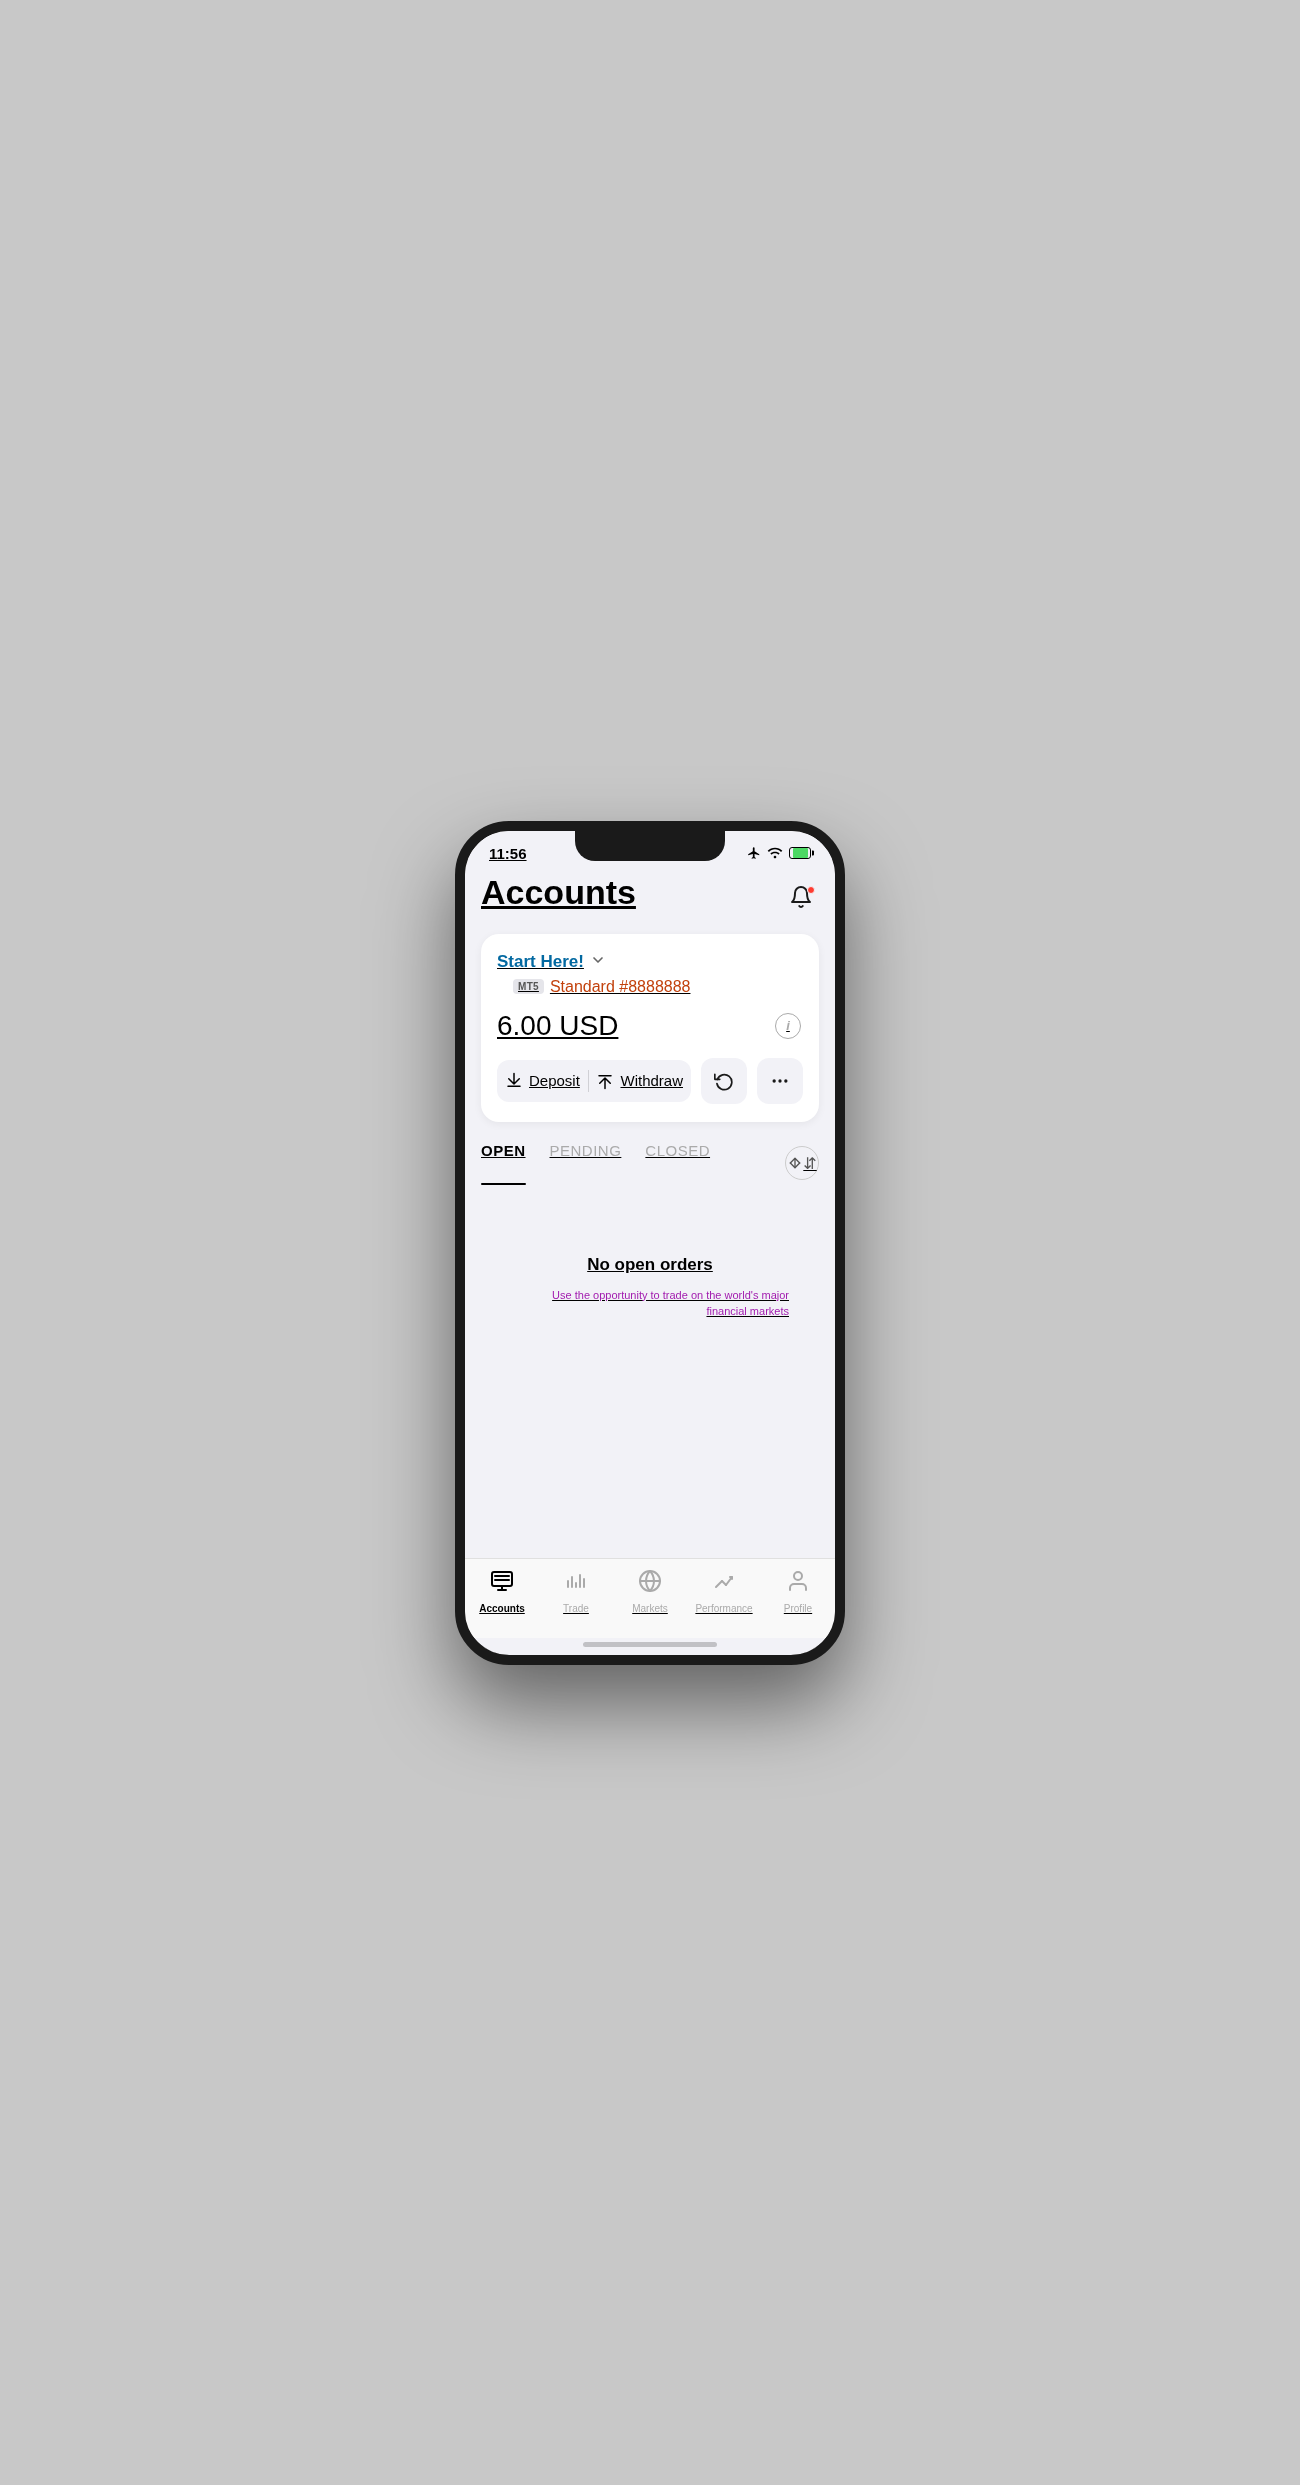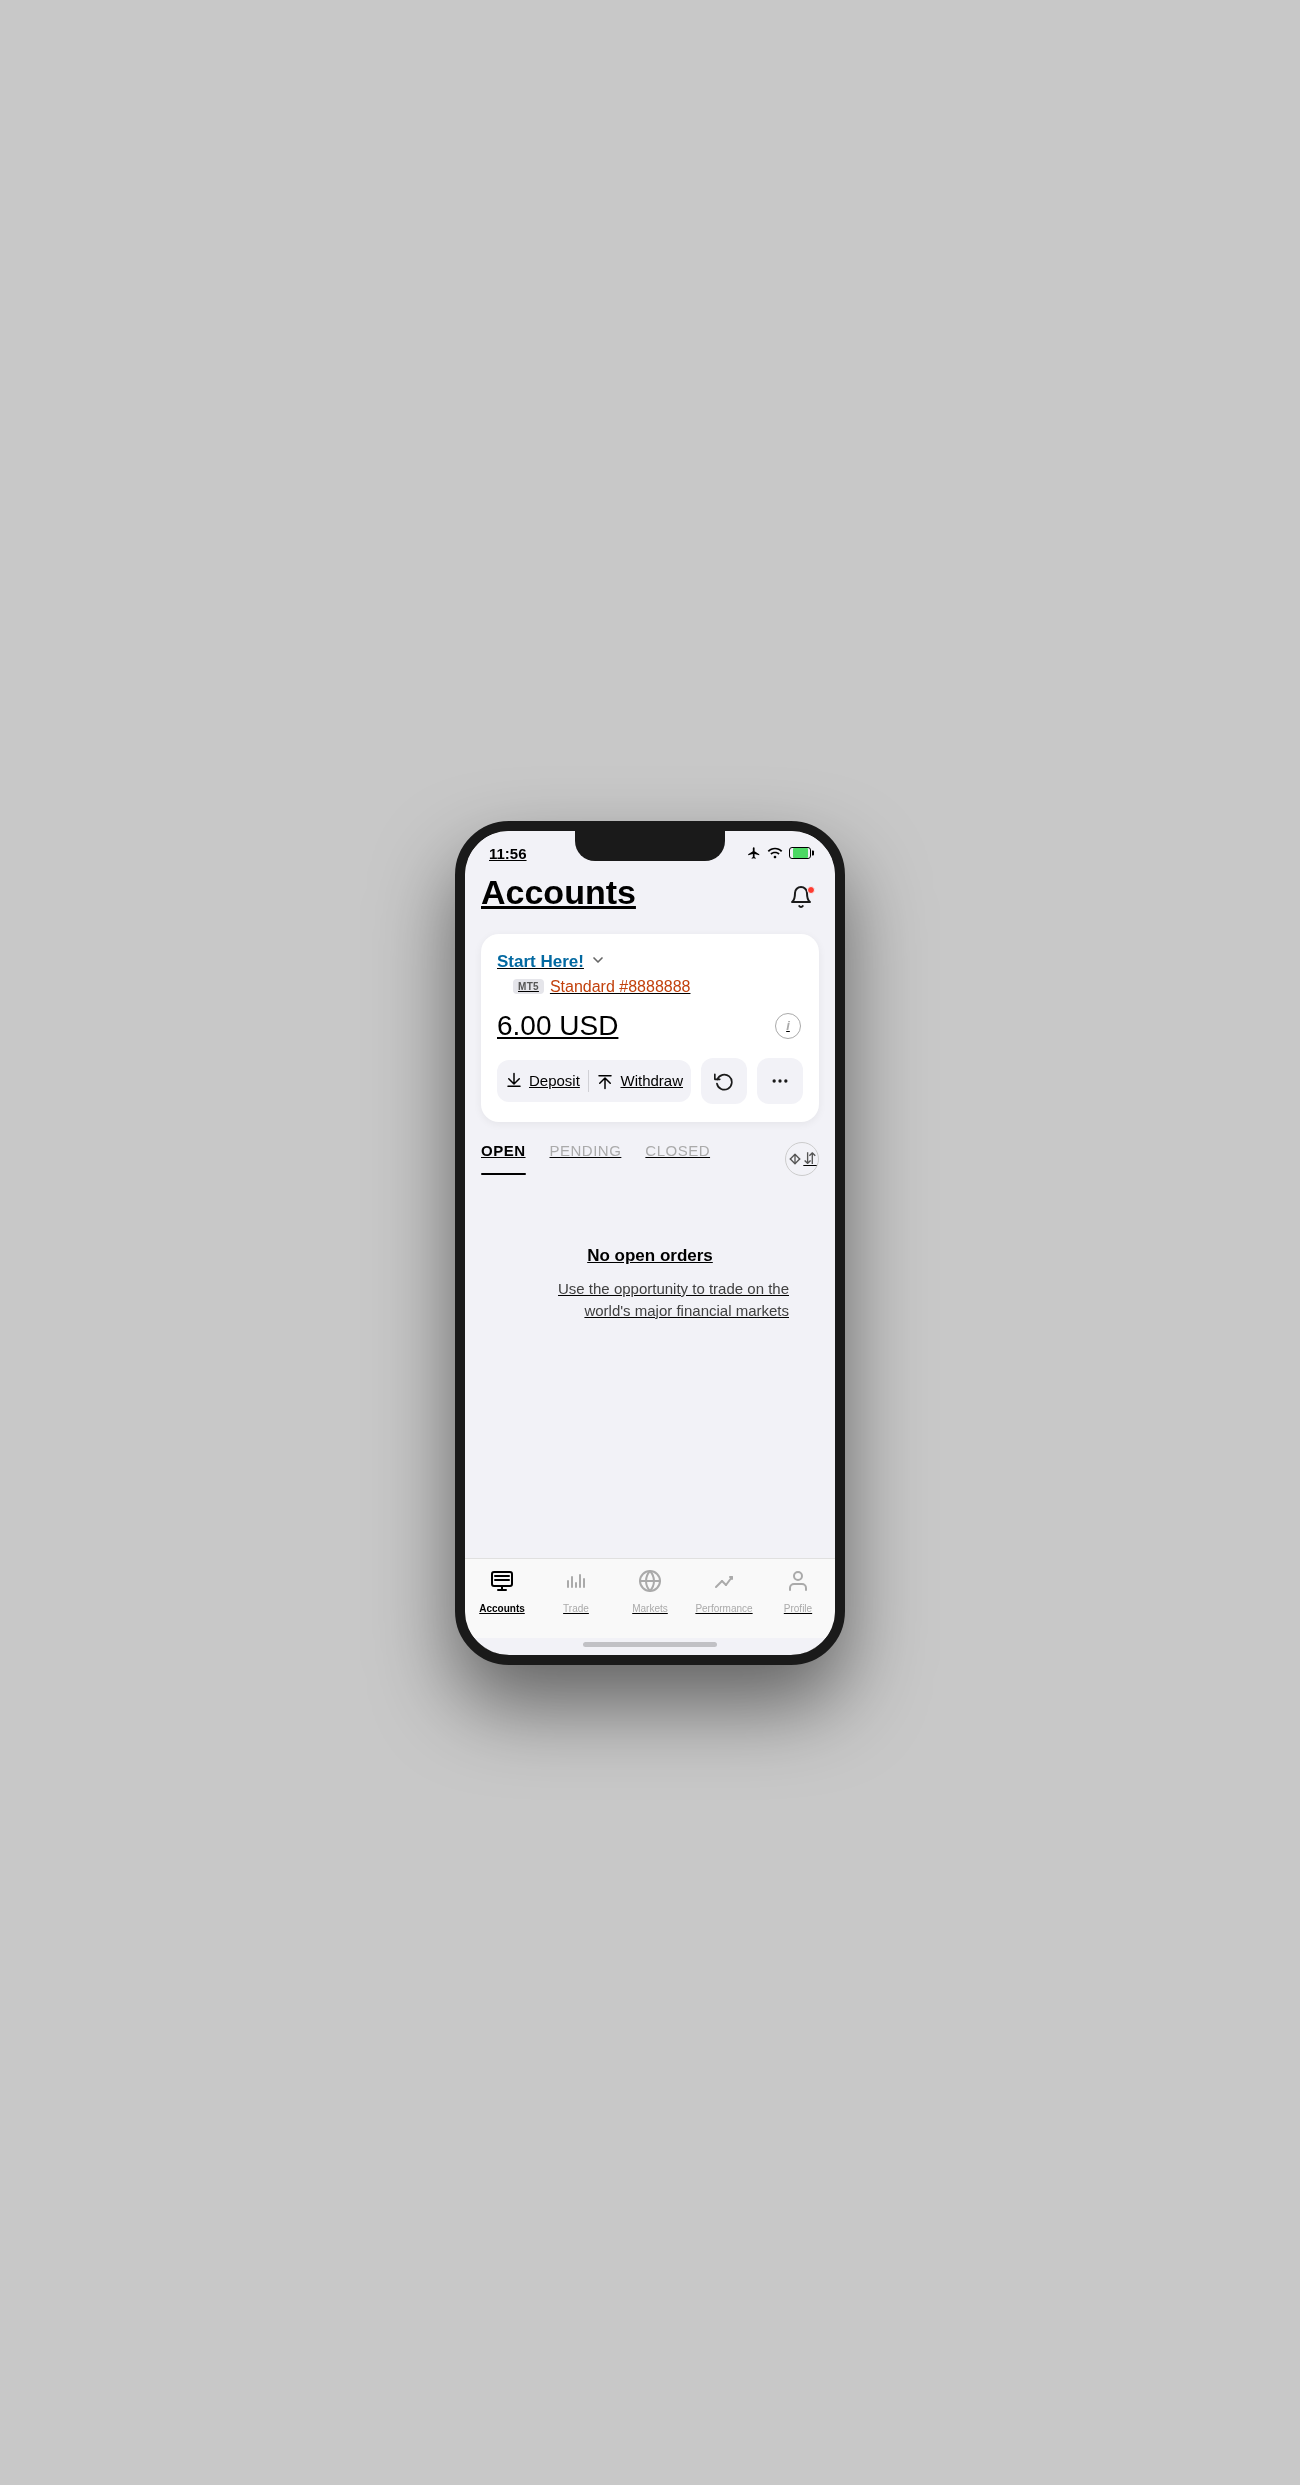--- a/index.html
+++ b/index.html
@@ -301,21 +301,21 @@
       justify-content: space-between;
       margin-bottom: 20px;
     }
 
     .tabs-left {
       display: flex;
       gap: 24px;
     }
 
     .tab-item {
-      padding-bottom: 16px;
+      padding-bottom: 26px;
       font-size: 15px;
       font-weight: 500;
       color: #aaa;
       cursor: pointer;
       position: relative;
       letter-spacing: 0.5px;
       text-align: right;
     }
 
     .tab-item.active {
@@ -359,22 +359,22 @@
     }
 
     .empty-title {
       font-size: 17px;
       font-weight: 700;
       color: #000;
       margin-bottom: 12px;
     }
 
     .empty-desc {
-      font-size: 15px;
-      color: #404040;
+      font-size: 11px;
+      color: #a21caf;
       line-height: 1.5;
     }
 
     
     .bottom-nav {
       display: flex;
       justify-content: space-around;
       align-items: flex-end;
       padding: 10px 0 24px;
       background: #f9f9f9;

